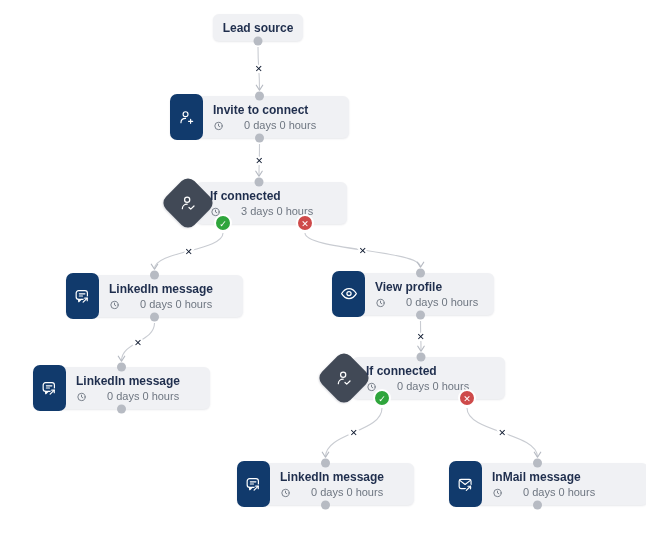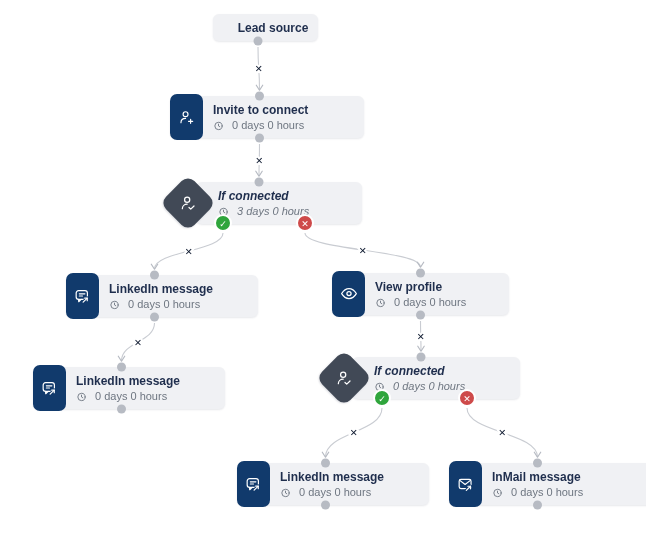--- a/index.html
+++ b/index.html
@@ -6,29 +6,29 @@
   body{
     width:646px;height:541px;background:var(--canvas-bg,#ffffff);
     font-family:"Liberation Sans", sans-serif;overflow:hidden;position:relative;
   }
   #canvas{position:absolute;left:0;top:0;width:646px;height:541px;}
   svg.wires{position:absolute;left:0;top:0;z-index:0;}
   svg.marks{position:absolute;left:0;top:0;z-index:2;}
 
   .node{
     position:absolute;z-index:1;background:var(--node-bg,#f0f1f4);
-    border-radius:6px;box-shadow:0 1px 2px rgba(20,30,55,.10);padding-left:15px;
+    border-radius:6px;box-shadow:0 1px 2px rgba(20,30,55,.10);
   }
   .node.source{display:flex;align-items:center;justify-content:center;}
   .lead-title{font-size:12px;font-weight:700;color:var(--title-text,#1f2e4d);white-space:nowrap;}
 
   .txt{position:absolute;left:43px;top:7px;}
-  .node.condition .txt{left:22px;font-style:italic;}
+  .node.condition .txt{left:14px;}
   .title{font-size:12px;font-weight:700;color:var(--title-text,#1f2e4d);white-space:nowrap;line-height:14px;}
-  .delay{display:flex;align-items:center;gap:8px;margin-top:2px;font-size:11px;
+  .delay{display:flex;align-items:center;gap:20px;margin-top:2px;font-size:11px;
          color:var(--muted-text,#6e7681);white-space:nowrap;line-height:13px;}
   .delay svg{flex:0 0 auto;}
 
   .tile{
     position:absolute;left:0;top:-2px;width:33px;height:46px;
     background:var(--tile-navy,#113a6c);border-radius:7px;
     display:flex;align-items:center;justify-content:center;
   }
   .diamond{
     position:absolute;left:-28px;top:1px;width:40px;height:40px;

